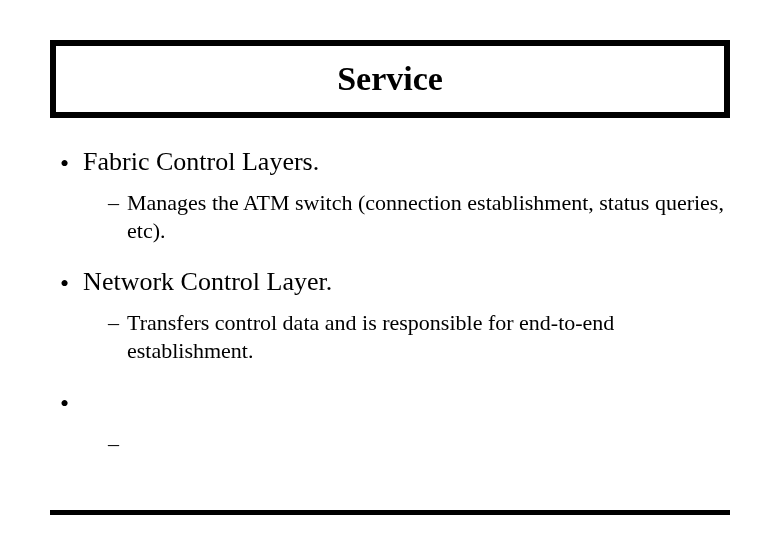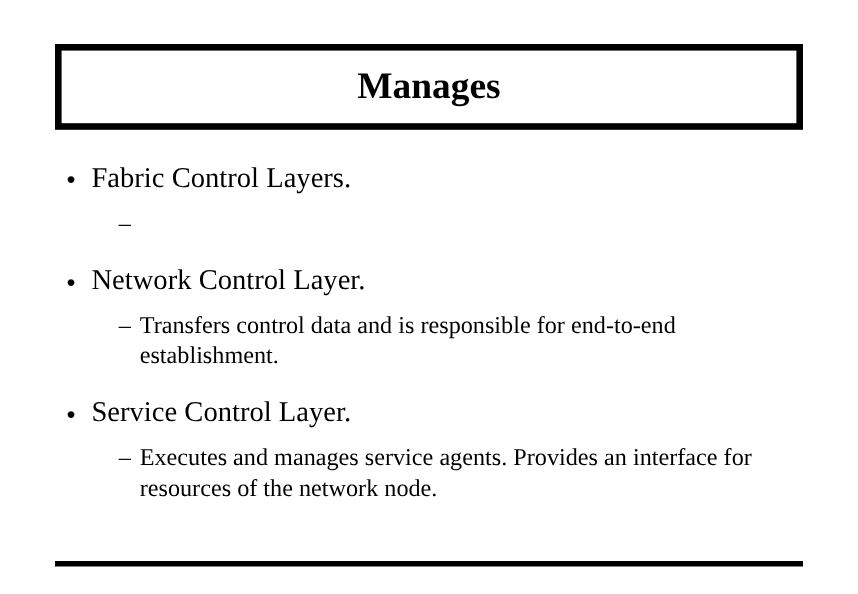--- a/index.html
+++ b/index.html
@@ -67,46 +67,45 @@
       left: 50px;
       right: 50px;
       height: 5px;
       background: #000000;
     }
   </style>
 </head>
 <body>
 
 <div class="title-box">
-  <h1>Manages</h1>
+  <h1>Service</h1>
 </div>
 
 <div class="content">
 
   <div class="bullet-item">
     <span class="bullet-dot">•</span>
     <span class="bullet-text">Fabric Control Layers.</span>
   </div>
   <div class="sub-item">
     <span class="sub-dash">–</span>
+    <span class="sub-text">Manages the ATM switch (connection establishment, status queries, etc).</span>
   </div>
 
   <div class="bullet-item">
     <span class="bullet-dot">•</span>
     <span class="bullet-text">Network Control Layer.</span>
   </div>
   <div class="sub-item">
     <span class="sub-dash">–</span>
     <span class="sub-text">Transfers control data and is responsible for end-to-end establishment.</span>
   </div>
 
   <div class="bullet-item">
     <span class="bullet-dot">•</span>
-    <span class="bullet-text">Service Control Layer.</span>
   </div>
   <div class="sub-item">
     <span class="sub-dash">–</span>
-    <span class="sub-text">Executes and manages service agents. Provides an interface for resources of the network node.</span>
   </div>
 
 </div>
 
 <div class="footer-line"></div>
 
 </body></html>

